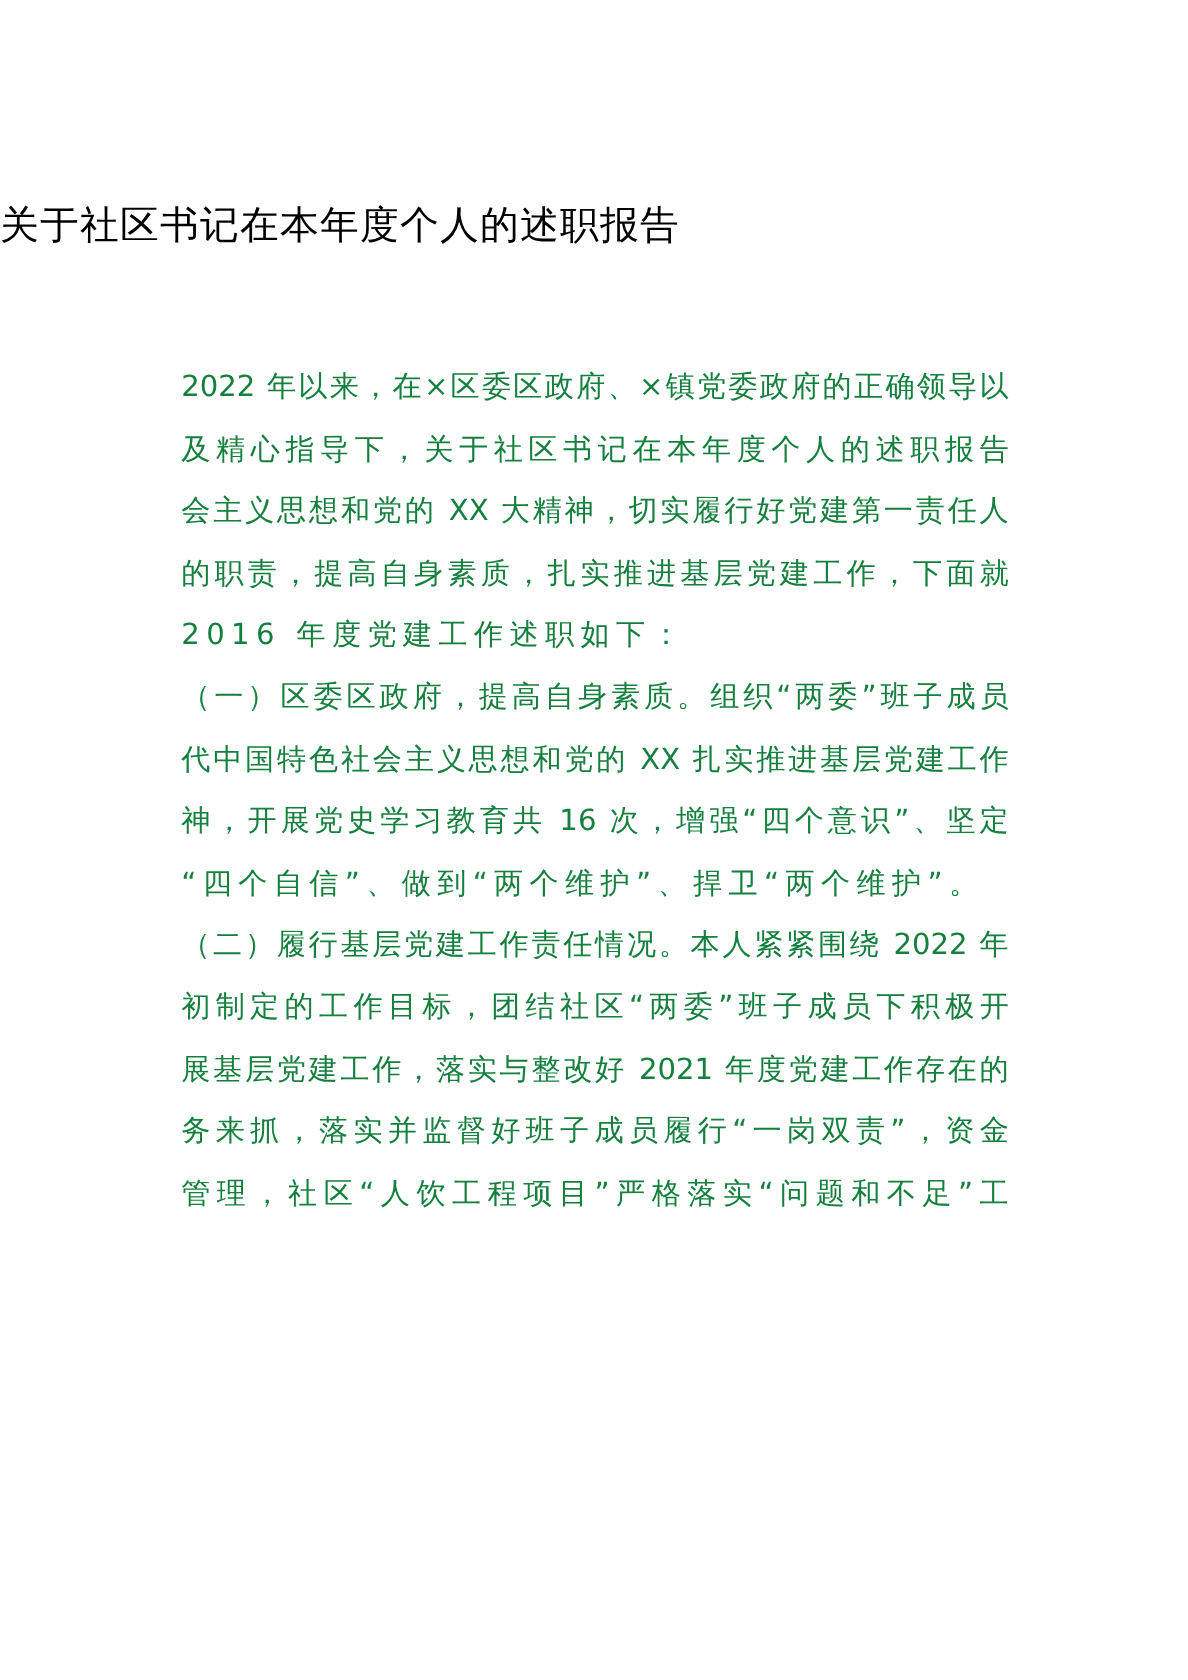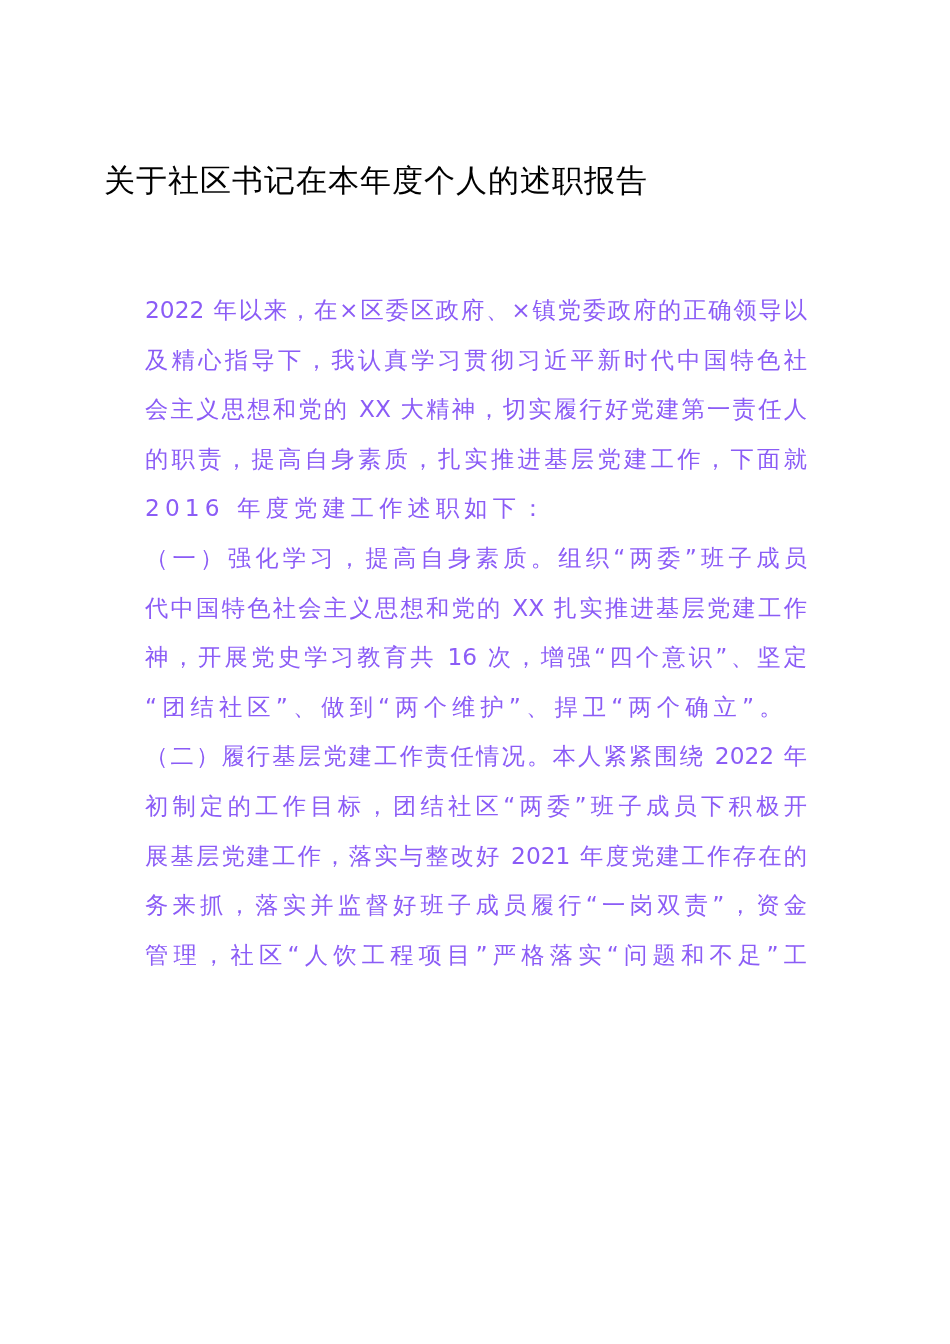--- a/index.html
+++ b/index.html
@@ -1,40 +1,40 @@
 <!DOCTYPE html>
 <html><head>
 <meta charset="utf-8">
 <style>
   html, body { margin: 0; padding: 0; background: #ffffff; }
   body { width: 950px; height: 1344px; position: relative; overflow: hidden;
          font-family: "DejaVu Sans", "Liberation Sans", sans-serif; color: #111; }
   .page { position: absolute; left: 0; top: 0; width: 950px; height: 1344px; background: #fff; }
-  .title { position: absolute; left: 0; width: 752px; top: 160px; text-align: center;
+  .title { position: absolute; left: 0; width: 752px; top: 160px; 
            font-family: "DejaVu Sans", sans-serif; font-size: 31px; letter-spacing: 1px;
            color: #000; line-height: 40px; font-weight: normal; }
   .body { position: absolute; left: 145px; top: 290px; width: 662px; }
   .line { height: 49.6px; line-height: 40px; font-size: 23.3px; letter-spacing: 5.1px;
-          white-space: nowrap; color: #8b5cf6; }
+          white-space: nowrap; color: #15803d; }
   .line.justify { text-align-last: justify; text-align: justify; letter-spacing: 0; }
 </style>
 </head>
 <body>
 
 <div class="page">
   <div class="title">关于社区书记在本年度个人的述职报告</div>
   <div class="body">
     <div class="line justify">2022 年以来，在×区委区政府、×镇党委政府的正确领导以</div>
-    <div class="line justify">及精心指导下，我认真学习贯彻习近平新时代中国特色社</div>
+    <div class="line justify">及精心指导下，关于社区书记在本年度个人的述职报告</div>
     <div class="line justify">会主义思想和党的 XX 大精神，切实履行好党建第一责任人</div>
     <div class="line justify">的职责，提高自身素质，扎实推进基层党建工作，下面就</div>
     <div class="line">2016 年度党建工作述职如下：</div>
-    <div class="line justify">（一）强化学习，提高自身素质。组织“两委”班子成员</div>
+    <div class="line justify">（一）区委区政府，提高自身素质。组织“两委”班子成员</div>
     <div class="line justify">代中国特色社会主义思想和党的 XX 扎实推进基层党建工作</div>
     <div class="line justify">神，开展党史学习教育共 16 次，增强“四个意识”、坚定</div>
-    <div class="line">“团结社区”、做到“两个维护”、捍卫“两个确立”。</div>
+    <div class="line">“四个自信”、做到“两个维护”、捍卫“两个维护”。</div>
     <div class="line justify">（二）履行基层党建工作责任情况。本人紧紧围绕 2022 年</div>
     <div class="line justify">初制定的工作目标，团结社区“两委”班子成员下积极开</div>
     <div class="line justify">展基层党建工作，落实与整改好 2021 年度党建工作存在的</div>
     <div class="line justify">务来抓，落实并监督好班子成员履行“一岗双责”，资金</div>
     <div class="line justify">管理，社区“人饮工程项目”严格落实“问题和不足”工</div>
   </div>
 </div>
 
 </body></html>

